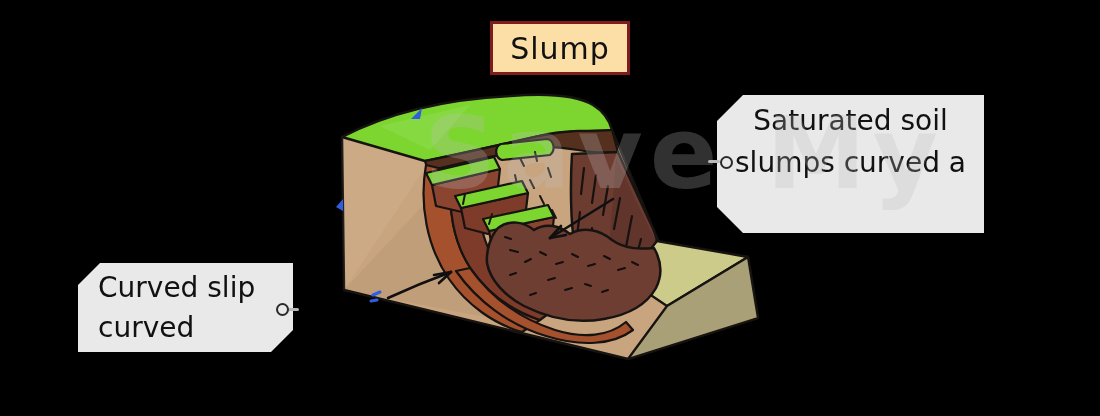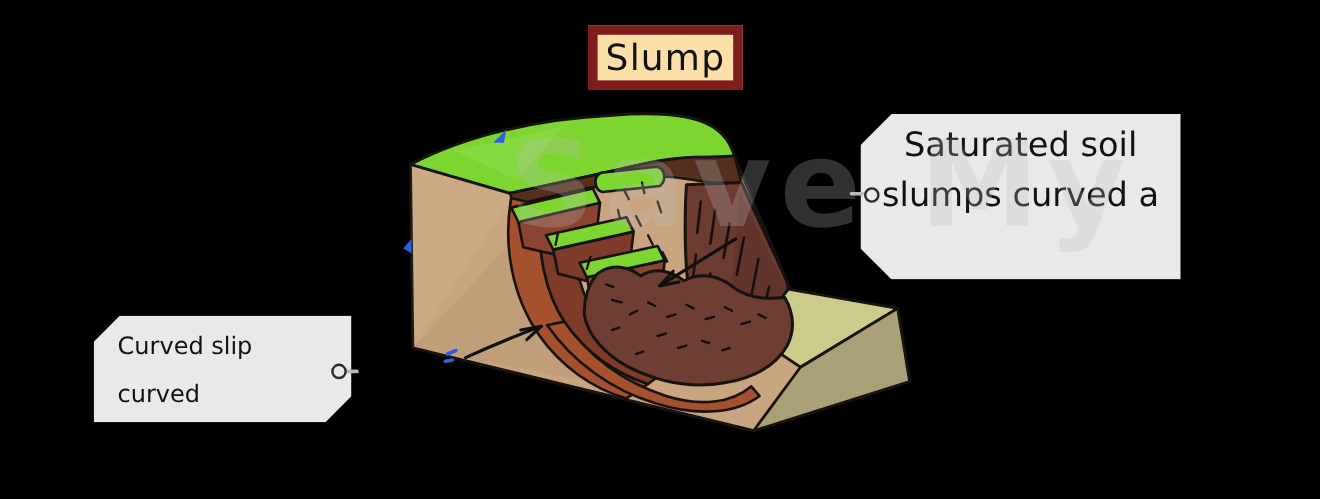--- a/index.html
+++ b/index.html
@@ -4,34 +4,34 @@
 <style>
   html,body{margin:0;padding:0;background:#000;}
   .stage{
     position:relative;width:1100px;height:416px;background:#000;overflow:hidden;
     font-family:"DejaVu Sans",sans-serif;
   }
   .stage svg{position:absolute;left:0;top:0;}
   svg path, svg polygon, svg line{stroke-linejoin:round;stroke-linecap:round;}
 
   .title-box{
-    position:absolute;left:490px;top:21px;width:129px;height:54px;
-    background:#FBDFA6;border:8px solid #7f1d1d;box-sizing:border-box;
+    position:absolute;left:490px;top:21px;width:140px;height:54px;
+    background:#FBDFA6;border:3px solid #7f1d1d;box-sizing:border-box;
     display:flex;align-items:center;justify-content:center;
     font-size:30px;color:#111;letter-spacing:1px;
   }
   .callout{position:absolute;color:#111;}
   .callout .bg{position:absolute;inset:0;background:#E9E9E9;}
   .callout .txt{position:relative;}
   .callout .line{white-space:nowrap;}
   .co-right{left:717px;top:95px;width:267px;height:138px;font-size:28px;}
   .co-right .bg{clip-path:polygon(26px 0px,100% 0px,100% 100%,26px 100%,0px 112px,0px 26px);}
   .co-right .txt{padding-top:5px;text-align:center;}
   .co-right .line{line-height:42px;}
-  .co-left{left:78px;top:263px;width:215px;height:89px;font-size:20px;}
+  .co-left{left:78px;top:263px;width:215px;height:89px;font-size:28px;}
   .co-left .bg{clip-path:polygon(22px 0px,100% 0px,100% 67px,193px 100%,0px 100%,0px 22px);}
   .co-left .txt{padding:5px 0 0 20px;text-align:left;}
   .co-left .line{line-height:40px;}
 
   .nib{position:absolute;width:9px;height:9px;border:2px solid #2a2a2a;border-radius:50%;
        background:#E9E9E9;}
   .nib-stub{position:absolute;height:3px;background:#b9b9b9;border-radius:2px;}
 
   .watermark{position:absolute;color:rgba(190,190,190,0.26);font-weight:bold;
     pointer-events:none;letter-spacing:7px;font-size:100px;line-height:100px;}

